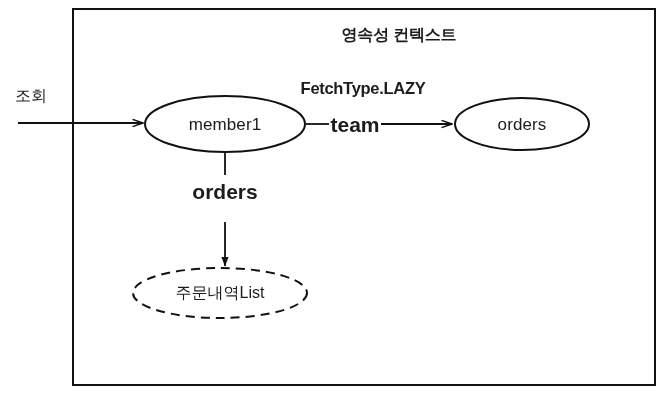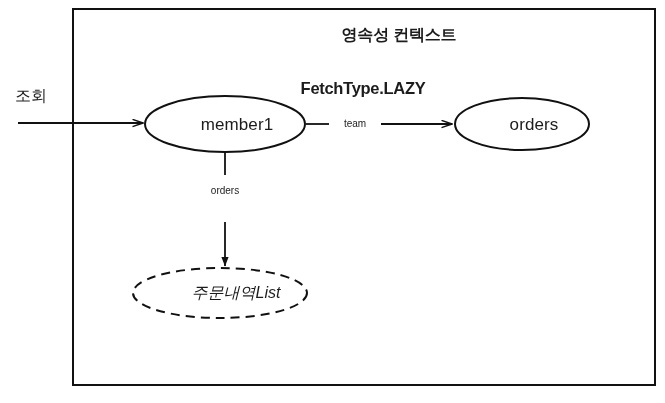--- a/index.html
+++ b/index.html
@@ -30,35 +30,34 @@
     white-space: nowrap;
     line-height: 1;
   }
   .lbl.center {
     transform: translate(-50%, -50%);
   }
   .node-text {
     font-size: 17px;
     font-weight: 400;
     letter-spacing: 0.1px;
-    margin-left: 12px;
   }
   .title-text {
     font-size: 16px;
     font-weight: 700;
     letter-spacing: -0.2px;
   }
   .fetch-text {
     font-size: 16.5px;
     font-weight: 700;
     letter-spacing: -0.3px;
   }
   .edge-text {
-    font-size: 10px;
-    font-weight: 400;
+    font-size: 21px;
+    font-weight: 700;
   }
   .korean-node {
     font-size: 16px;
     font-weight: 400;
   }
 </style>
 </head>
 <body>
 
 <div id="canvas">
@@ -93,21 +92,21 @@
   </svg>
 
   <div class="lbl center title-text" style="left:363px; top:35px;margin-left:36px;">영속성 컨텍스트</div>
 
   <div class="lbl center korean-node" style="left:31px; top:96px;">조회</div>
 
   <div class="lbl center node-text" style="left:225px; top:124px;">member1</div>
 
   <div class="lbl center node-text" style="left:522px; top:124px;">orders</div>
 
-  <div class="lbl center korean-node" style="left:236px; top:293px;font-style:italic;">주문내역List</div>
+  <div class="lbl center korean-node" style="left:220px; top:293px;">주문내역List</div>
 
   <div class="lbl center fetch-text" style="left:363px; top:88px;">FetchType.LAZY</div>
 
   <div class="lbl center edge-text" style="left:355px; top:124px;">team</div>
 
 
   <div class="lbl center edge-text" style="left:225px; top:191px;">orders</div>
 
 </div>
 

